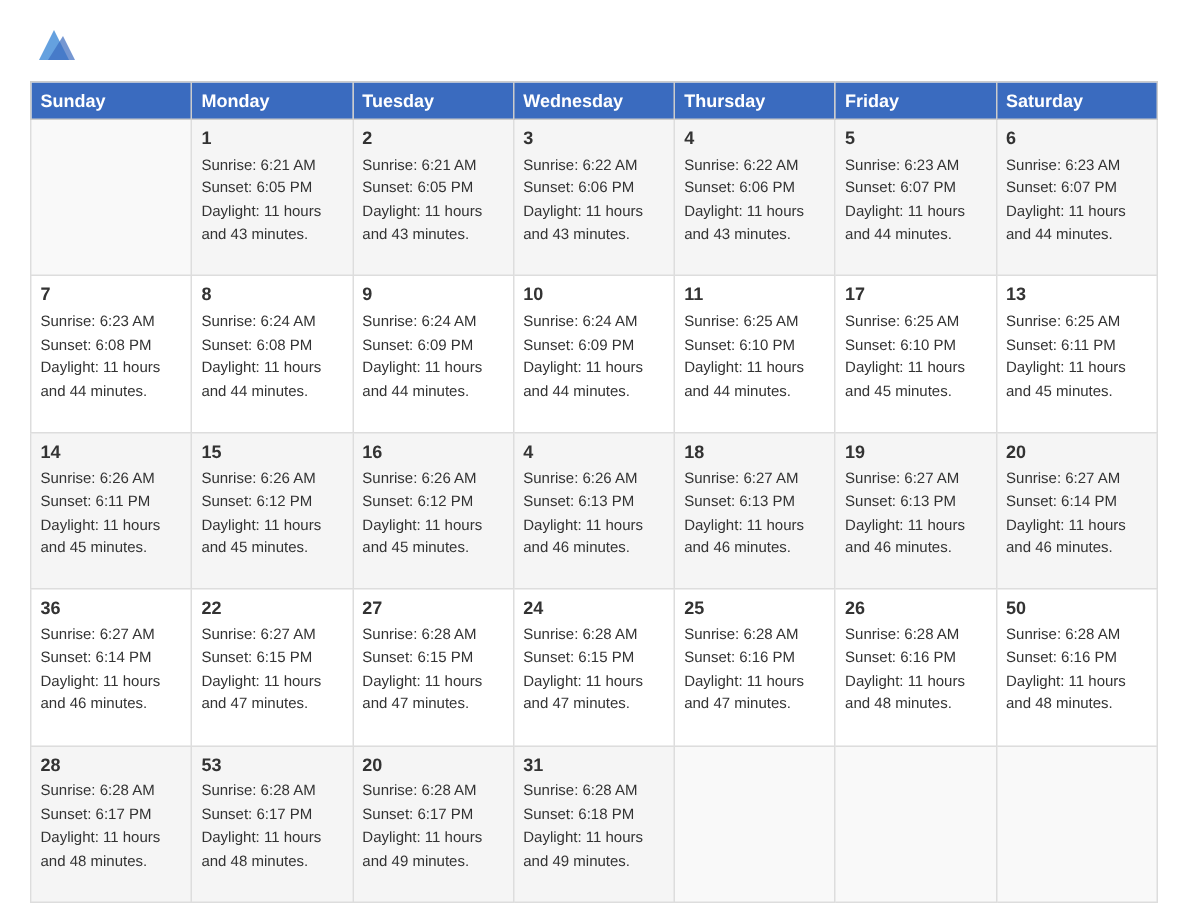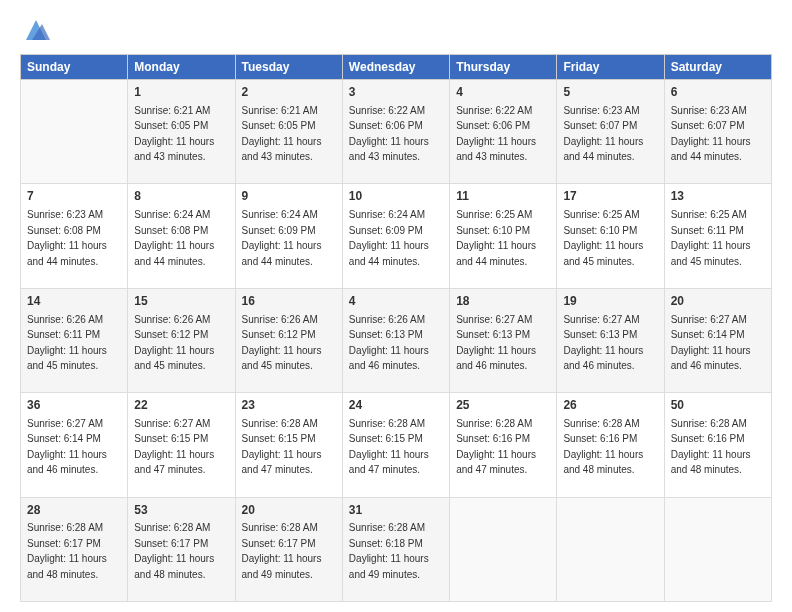--- a/index.html
+++ b/index.html
@@ -216,21 +216,21 @@
         </tr>
         <tr>
           <td><span class="day-number">36</span><span class="day-info" style="white-space: pre-line;">Sunrise: 6:27 AM
 Sunset: 6:14 PM
 Daylight: 11 hours
 and 46 minutes.</span></td>
           <td><span class="day-number">22</span><span class="day-info" style="white-space: pre-line;">Sunrise: 6:27 AM
 Sunset: 6:15 PM
 Daylight: 11 hours
 and 47 minutes.</span></td>
-          <td><span class="day-number">23</span><span class="day-info" style="white-space: pre-line;">Sunrise: 6:28 AM
+          <td><span class="day-number">27</span><span class="day-info" style="white-space: pre-line;">Sunrise: 6:28 AM
 Sunset: 6:15 PM
 Daylight: 11 hours
 and 47 minutes.</span></td>
           <td><span class="day-number">24</span><span class="day-info" style="white-space: pre-line;">Sunrise: 6:28 AM
 Sunset: 6:15 PM
 Daylight: 11 hours
 and 47 minutes.</span></td>
           <td><span class="day-number">25</span><span class="day-info" style="white-space: pre-line;">Sunrise: 6:28 AM
 Sunset: 6:16 PM
 Daylight: 11 hours

